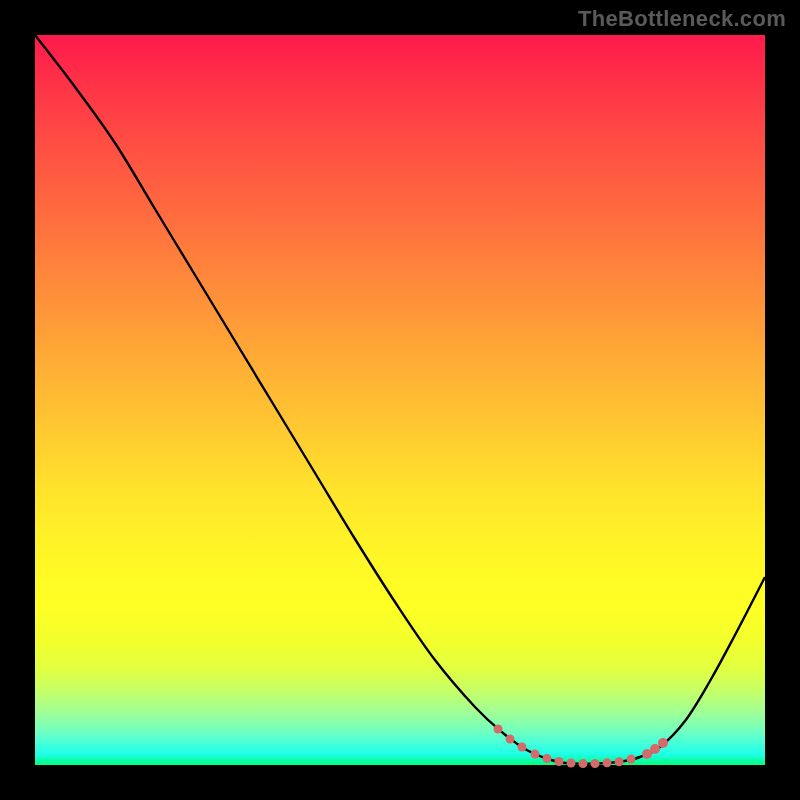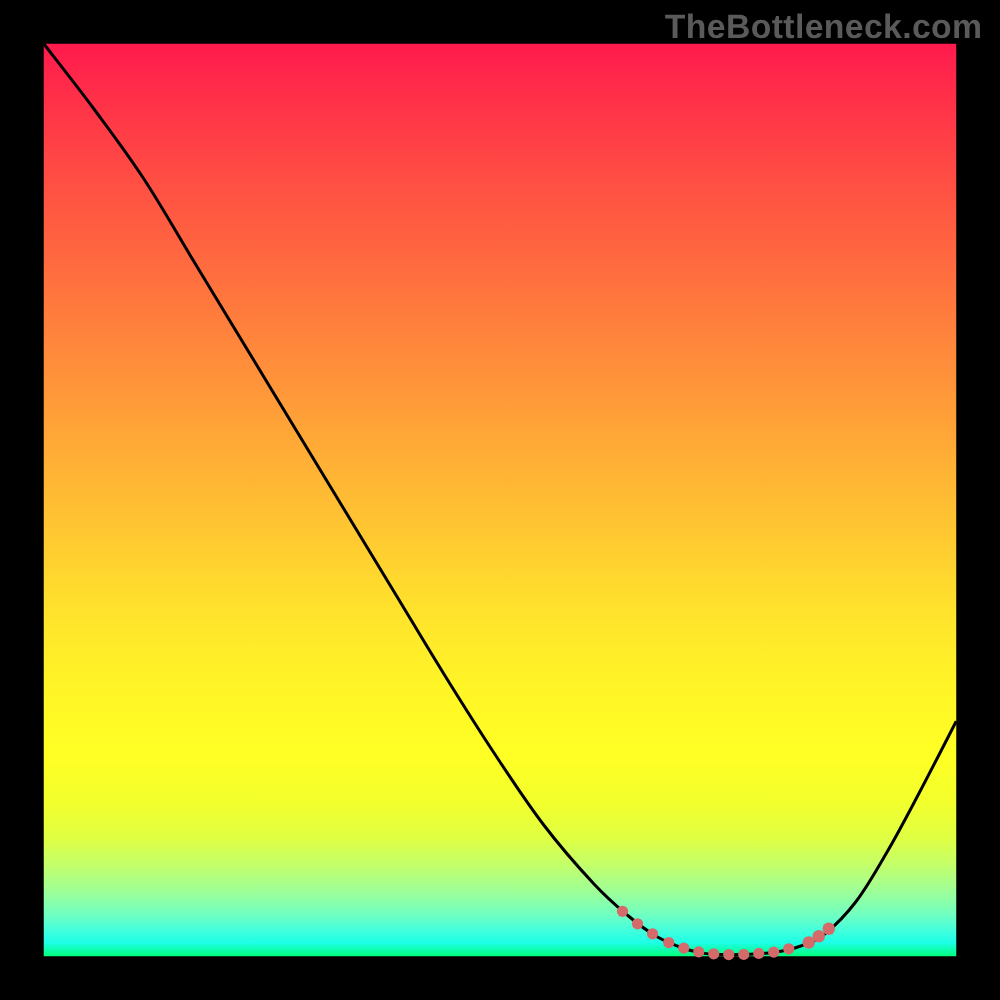--- a/index.html
+++ b/index.html
@@ -14,21 +14,21 @@
     position: relative;
     width: 800px;
     height: 800px;
     background: #000000;
   }
   .watermark {
     position: absolute;
     top: 6px;
     right: 14px;
     font-family: Arial, Helvetica, sans-serif;
-    font-size: 27px;
+    font-size: 22px;
     font-weight: bold;
     color: #5a5a5a;
     letter-spacing: 0.3px;
     z-index: 30;
   }
   .plot-area {
     position: absolute;
     left: 35px;
     top: 35px;
     width: 730px;

